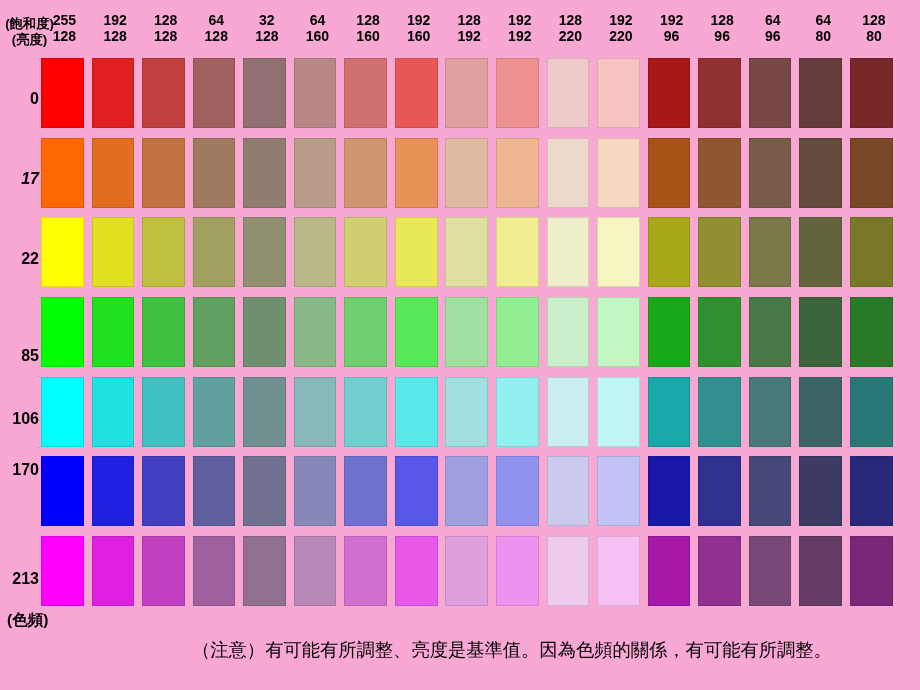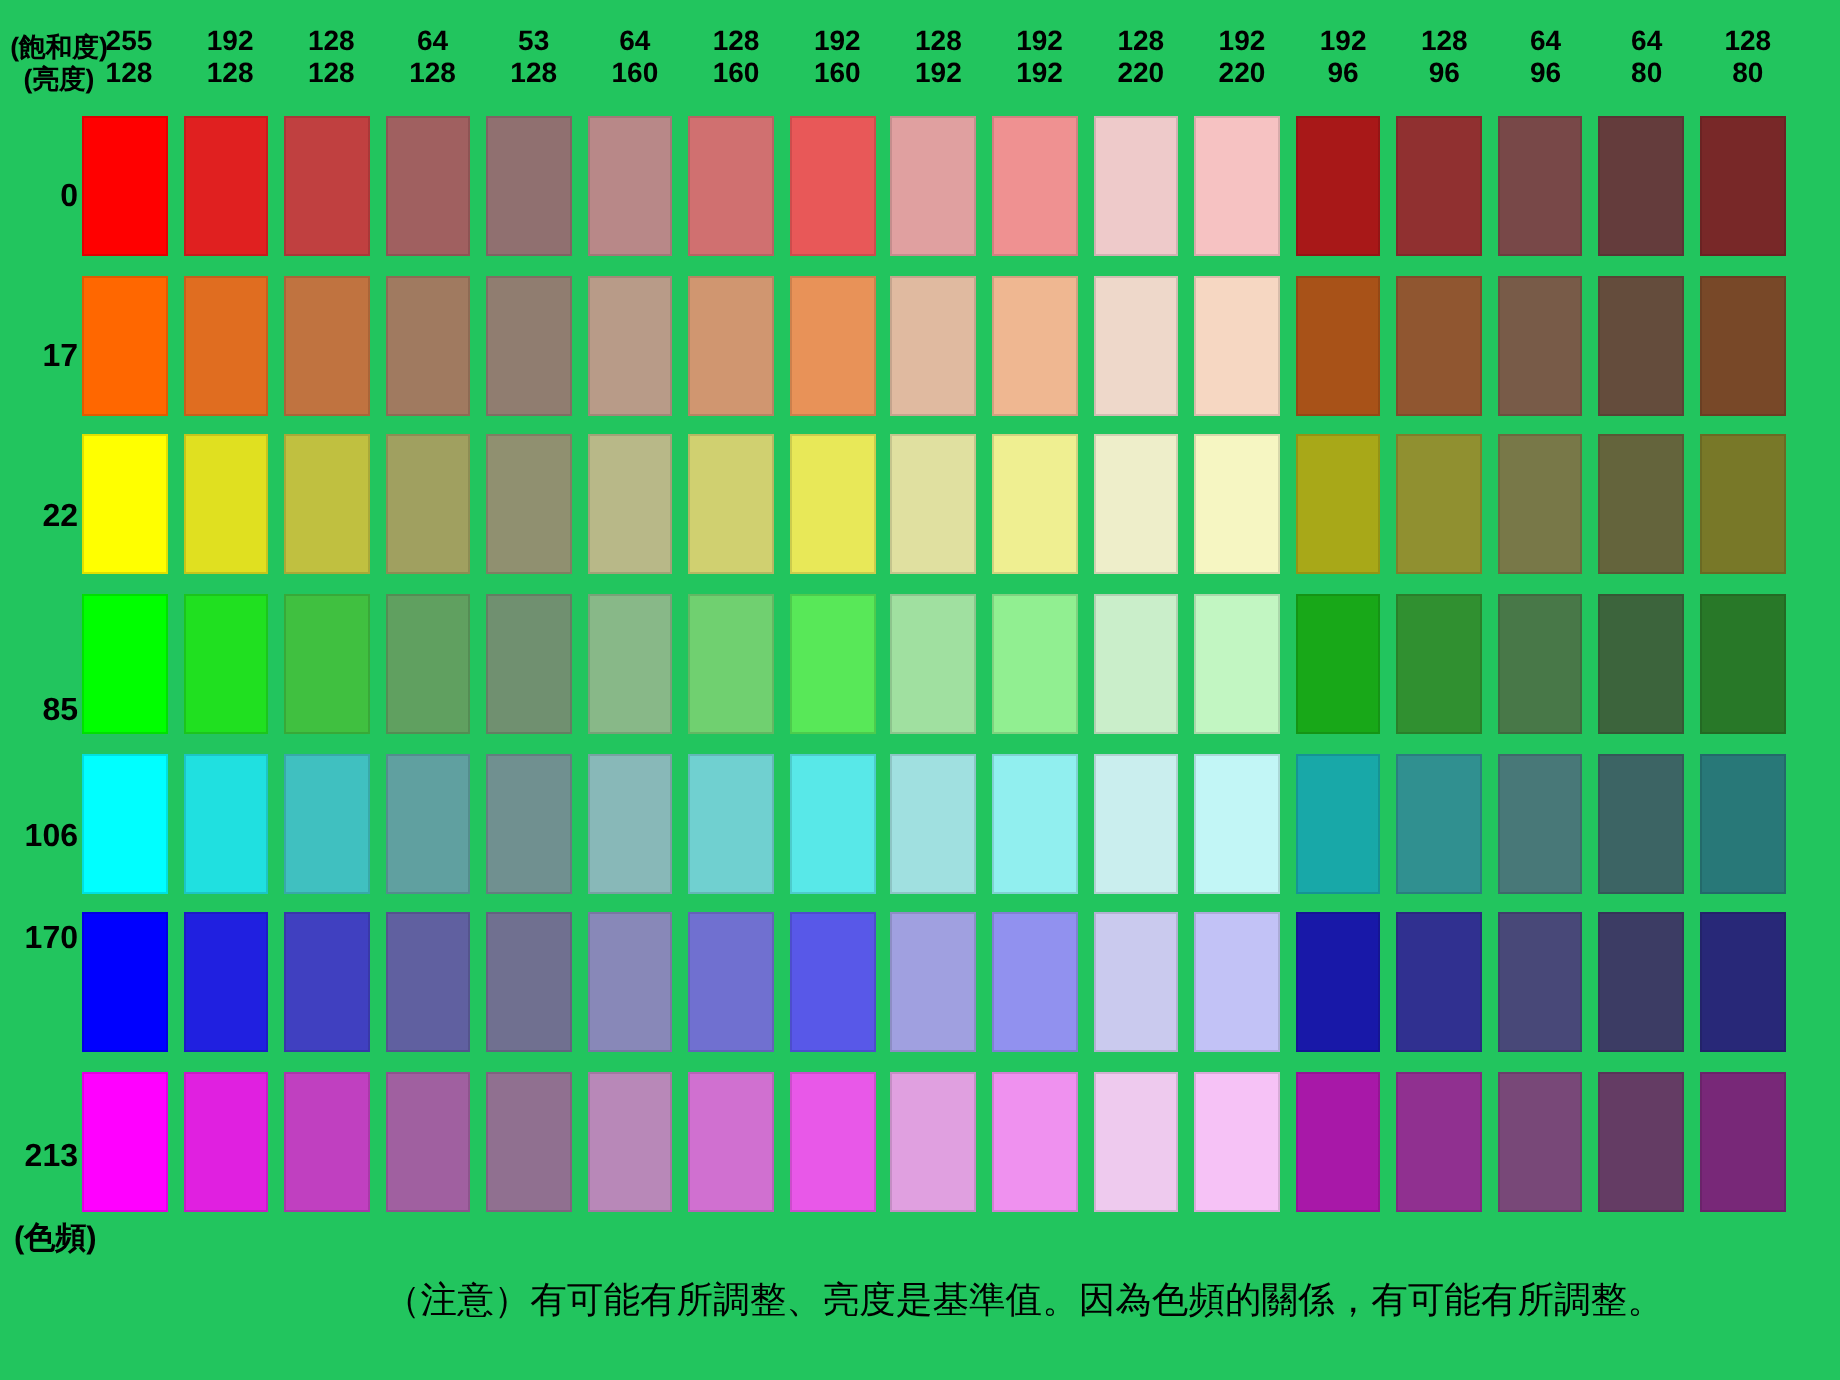--- a/index.html
+++ b/index.html
@@ -3,21 +3,21 @@
 <meta charset="utf-8">
 <title>HSL colour swatch chart</title>
 <style>
   html, body { margin:0; padding:0; background:#ffffff; }
   body {
     width:920px; height:690px; overflow:hidden;
     font-family:"Liberation Sans", sans-serif;
     color:#000000;
     -webkit-font-smoothing:antialiased;
   }
-  #chart { position:relative; width:920px; height:690px; background:#22c55e; }
+  #chart { position:relative; width:920px; height:690px; background:#f9a8d4; }
 
   
   .axis-caption {
     position:absolute; font-weight:bold; font-size:13.3px; line-height:16px;
     text-align:center; white-space:nowrap;
   }
   #saturation-axis-label { left:0; top:16px;  width:59px; }
   #brightness-axis-label { left:0; top:32px;  width:59px; }
   #hue-axis-label {
     position:absolute; left:7px; top:612px; font-weight:bold;
@@ -65,21 +65,21 @@
       </div>
       <div class="column-header" style="left: 134.38px; width: 62.6px;">
         <div>128</div>
         <div>128</div>
       </div>
       <div class="column-header" style="left: 184.97px; width: 62.6px;">
         <div>64</div>
         <div>128</div>
       </div>
       <div class="column-header" style="left: 235.56px; width: 62.6px;">
-        <div>53</div>
+        <div>32</div>
         <div>128</div>
       </div>
       <div class="column-header" style="left: 286.15px; width: 62.6px;">
         <div>64</div>
         <div>160</div>
       </div>
       <div class="column-header" style="left: 336.74px; width: 62.6px;">
         <div>128</div>
         <div>160</div>
       </div>
@@ -136,21 +136,21 @@
       <div class="swatch" style="left: 394.92px; top: 58px; width: 42.6px; height: 70px; background-color: rgb(232, 88, 88); border-color: rgb(204, 77, 77);"></div>
       <div class="swatch" style="left: 445.48px; top: 58px; width: 42.6px; height: 70px; background-color: rgb(224, 160, 160); border-color: rgb(197, 141, 141);"></div>
       <div class="swatch" style="left: 496.04px; top: 58px; width: 42.6px; height: 70px; background-color: rgb(239, 145, 145); border-color: rgb(210, 128, 128);"></div>
       <div class="swatch" style="left: 546.6px; top: 58px; width: 42.6px; height: 70px; background-color: rgb(238, 202, 202); border-color: rgb(209, 178, 178);"></div>
       <div class="swatch" style="left: 597.16px; top: 58px; width: 42.6px; height: 70px; background-color: rgb(246, 194, 194); border-color: rgb(216, 171, 171);"></div>
       <div class="swatch" style="left: 647.72px; top: 58px; width: 42.6px; height: 70px; background-color: rgb(168, 24, 24); border-color: rgb(148, 21, 21);"></div>
       <div class="swatch" style="left: 698.28px; top: 58px; width: 42.6px; height: 70px; background-color: rgb(144, 48, 48); border-color: rgb(127, 42, 42);"></div>
       <div class="swatch" style="left: 748.84px; top: 58px; width: 42.6px; height: 70px; background-color: rgb(120, 72, 72); border-color: rgb(106, 63, 63);"></div>
       <div class="swatch" style="left: 799.4px; top: 58px; width: 42.6px; height: 70px; background-color: rgb(100, 60, 60); border-color: rgb(88, 53, 53);"></div>
       <div class="swatch" style="left: 849.96px; top: 58px; width: 42.6px; height: 70px; background-color: rgb(120, 40, 40); border-color: rgb(106, 35, 35);"></div>
-      <div class="row-label" style="width: 39px; top: 171px;">17</div>
+      <div class="row-label" style="width: 39px; top: 171px; font-style: italic;">17</div>
       <div class="swatch" style="left: 41px; top: 137.67px; width: 42.6px; height: 70px; background-color: rgb(255, 103, 0); border-color: rgb(224, 91, 0);"></div>
       <div class="swatch" style="left: 91.56px; top: 137.67px; width: 42.6px; height: 70px; background-color: rgb(224, 109, 32); border-color: rgb(197, 96, 28);"></div>
       <div class="swatch" style="left: 142.12px; top: 137.67px; width: 42.6px; height: 70px; background-color: rgb(192, 115, 64); border-color: rgb(169, 101, 56);"></div>
       <div class="swatch" style="left: 192.68px; top: 137.67px; width: 42.6px; height: 70px; background-color: rgb(160, 122, 96); border-color: rgb(141, 107, 84);"></div>
       <div class="swatch" style="left: 243.24px; top: 137.67px; width: 42.6px; height: 70px; background-color: rgb(144, 125, 112); border-color: rgb(127, 110, 99);"></div>
       <div class="swatch" style="left: 293.8px; top: 137.67px; width: 42.6px; height: 70px; background-color: rgb(184, 155, 136); border-color: rgb(162, 136, 120);"></div>
       <div class="swatch" style="left: 344.36px; top: 137.67px; width: 42.6px; height: 70px; background-color: rgb(208, 150, 112); border-color: rgb(183, 132, 99);"></div>
       <div class="swatch" style="left: 394.92px; top: 137.67px; width: 42.6px; height: 70px; background-color: rgb(232, 146, 88); border-color: rgb(204, 128, 77);"></div>
       <div class="swatch" style="left: 445.48px; top: 137.67px; width: 42.6px; height: 70px; background-color: rgb(224, 186, 160); border-color: rgb(197, 164, 141);"></div>
       <div class="swatch" style="left: 496.04px; top: 137.67px; width: 42.6px; height: 70px; background-color: rgb(239, 183, 145); border-color: rgb(210, 161, 128);"></div>

